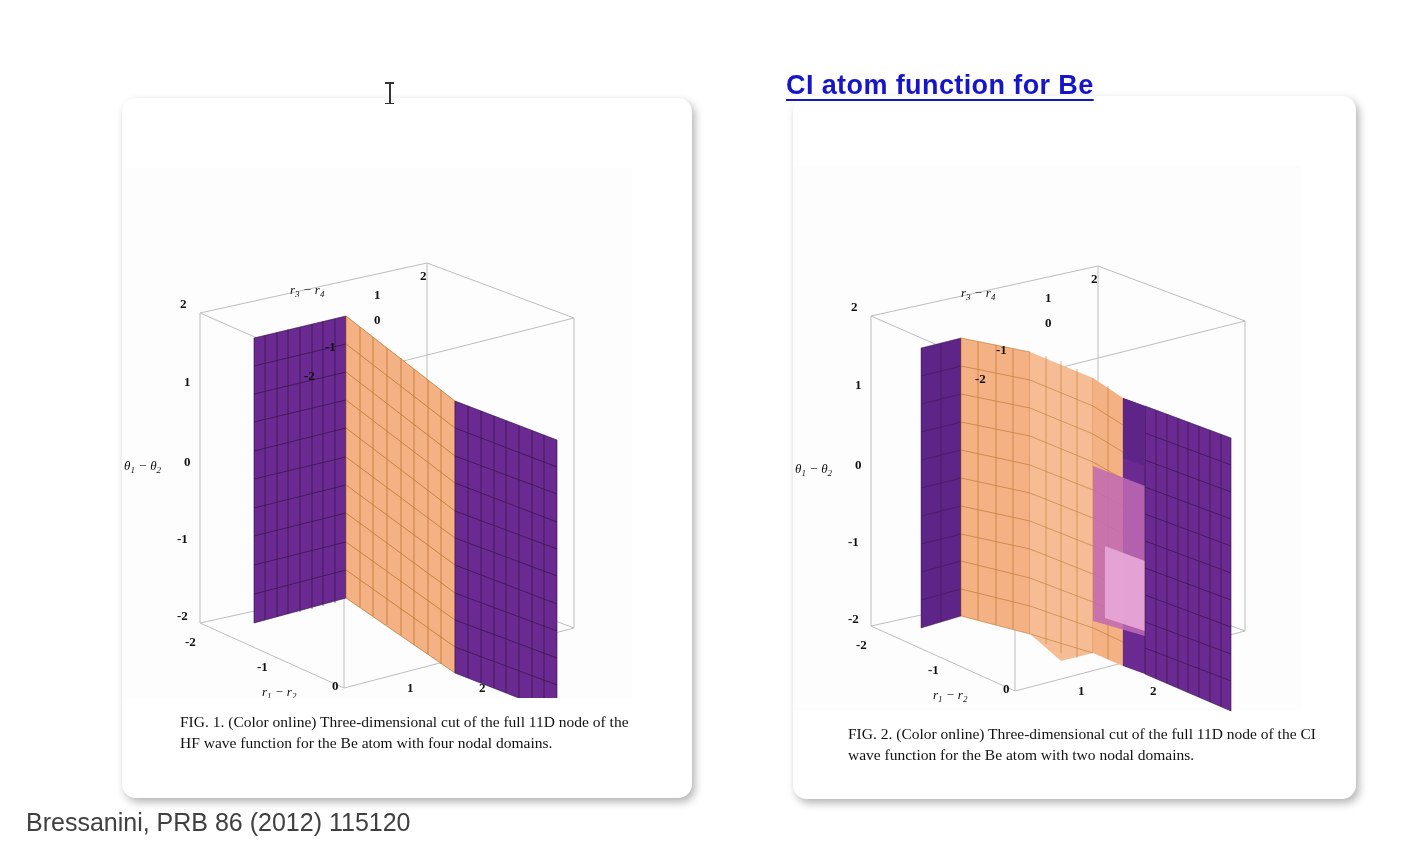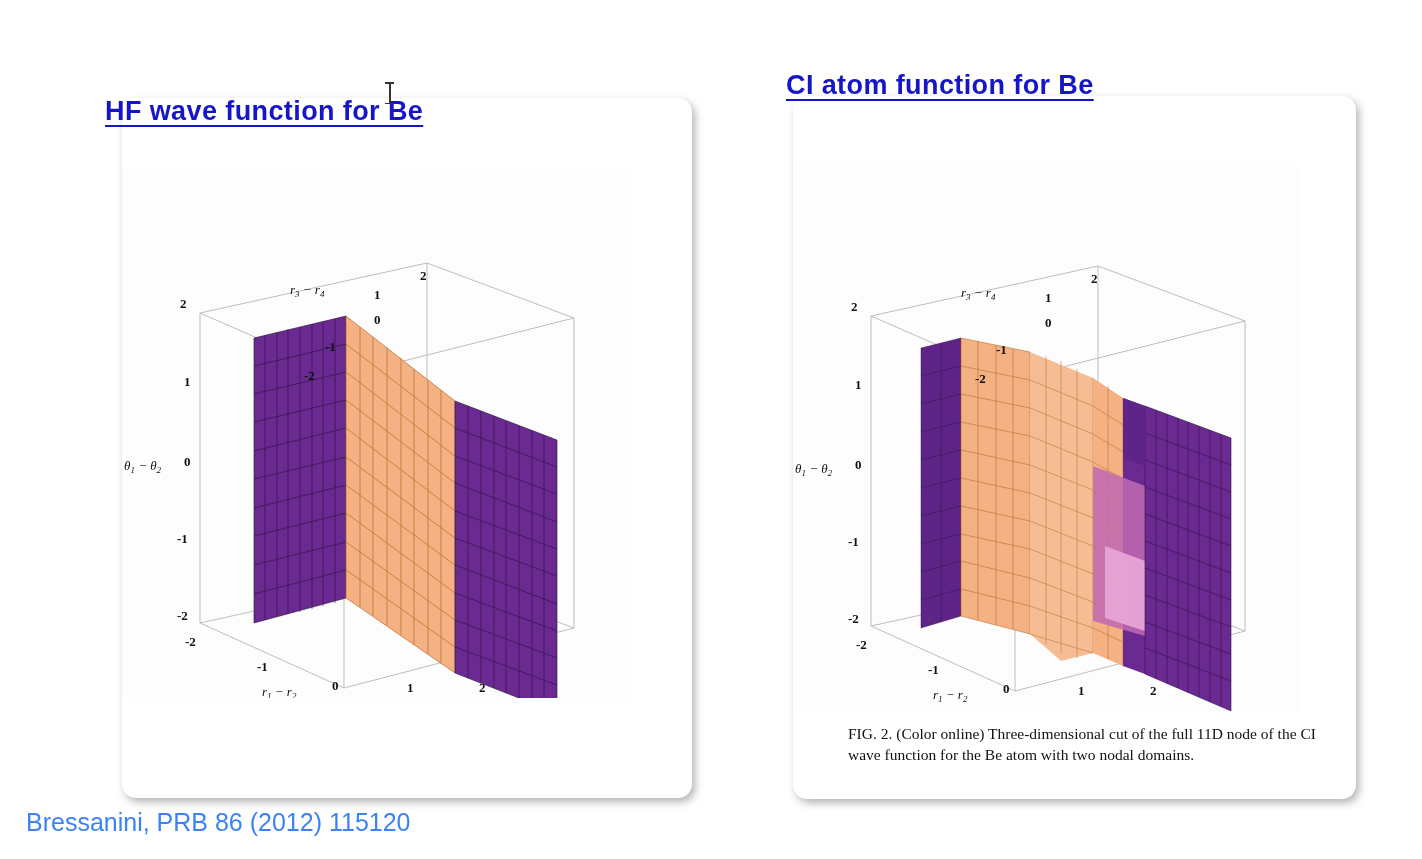--- a/index.html
+++ b/index.html
@@ -52,21 +52,21 @@
     white-space: nowrap;
   }
   #heading-left  { left: 105px; top: 96px; }
   #heading-right { left: 786px; top: 70px; }
 
   
   #citation {
     position: absolute;
     left: 26px;
     top: 808px;
-    color: #3b82f6;
+    color: #404040;
     font-size: 25px;
     white-space: nowrap;
     text-align: center;
   }
 
   
   .fig-area {
     position: absolute;
     background: #fdfdfd;
   }
@@ -247,20 +247,21 @@
 
         <text class="tick" x="63" y="478">-2</text>
         <text class="tick" x="135" y="503">-1</text>
         <text class="tick" x="210" y="522">0</text>
         <text class="tick" x="285" y="524">1</text>
         <text class="tick" x="357" y="524">2</text>
         <text class="axlabel" x="140" y="528">r<tspan font-size="9" dy="3">1</tspan><tspan dy="-3"> − </tspan>r<tspan font-size="9" dy="3">2</tspan></text>
       </svg>
     </div>
 
+    <div class="caption" id="caption-left">FIG. 1. (Color online) Three-dimensional cut of the full 11D node of the HF wave function for the Be atom with four nodal domains.</div>
   </div>
 
   <div class="panel" id="panel-right">
 
     <div class="fig-area" id="fig-right">
       <svg class="plot-svg" width="508" height="545" viewBox="0 0 508 545">
         <rect x="0" y="0" width="508" height="545" fill="#fdfdfd"></rect>
 
         <g stroke="#bdbdbd" stroke-width="1" fill="none">
           <polyline points="78,150 305,100 452,155 222,213 78,150"></polyline>
@@ -408,21 +409,20 @@
         <text class="tick" x="210" y="527">0</text>
         <text class="tick" x="285" y="529">1</text>
         <text class="tick" x="357" y="529">2</text>
         <text class="axlabel" x="140" y="533">r<tspan font-size="9" dy="3">1</tspan><tspan dy="-3"> − </tspan>r<tspan font-size="9" dy="3">2</tspan></text>
       </svg>
     </div>
 
     <div class="caption" id="caption-right">FIG. 2. (Color online) Three-dimensional cut of the full 11D node of the CI wave function for the Be atom with two nodal domains.</div>
   </div>
 
-  <div class="heading" id="heading-left">HF wave function for Be</div>
   <div class="heading" id="heading-right">CI atom function for Be</div>
 
   <div id="citation">Bressanini, PRB 86 (2012) 115120</div>
 
   <div id="text-cursor">
       <span></span>
     </div>
 
 </div>
 

